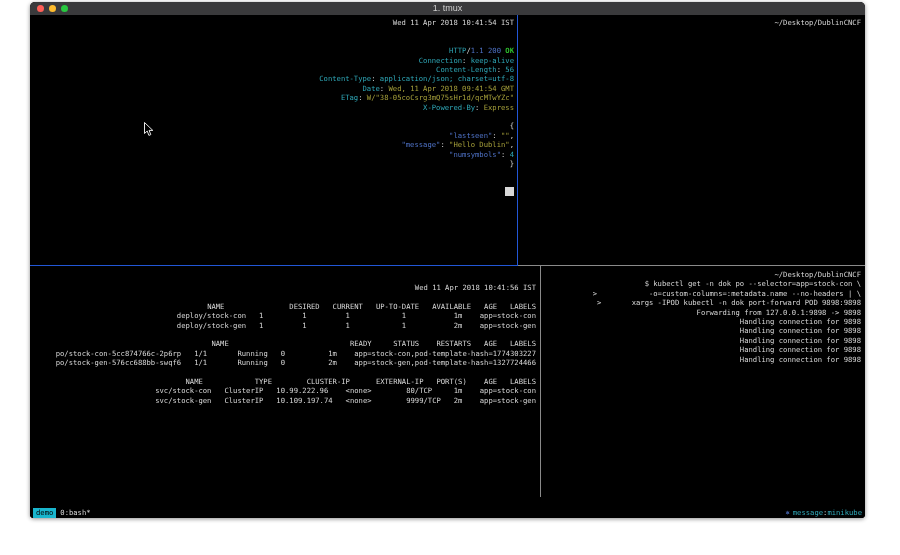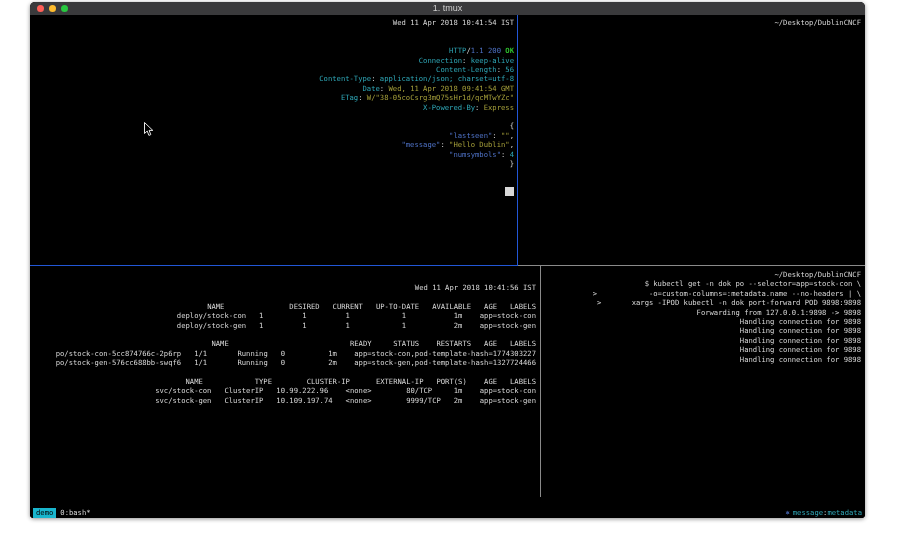--- a/index.html
+++ b/index.html
@@ -84,21 +84,21 @@
       <div class="seg-left"></div>
       <div class="seg-right"></div>
     </div>
 
     <div class="statusbar">
       <div class="status-left">
         <span class="session">demo</span>
         <span class="winname">0:bash*</span>
       </div>
       <div class="status-right">
-        <span class="kube-glyph">⎈</span><span class="kube-cluster">message</span><span class="kube-sep">:</span><span class="kube-ns">metadata</span>
+        <span class="kube-glyph">⎈</span><span class="kube-cluster">message</span><span class="kube-sep">:</span><span class="kube-ns">minikube</span>
       </div>
     </div>
   </div>
 </div>
 
 <svg class="mouse-cursor" width="11" height="15" viewBox="0 0 11 15">
   <path d="M1.5 0.5 L1.5 11.5 L4.2 9 L5.9 13.4 L7.8 12.6 L6.1 8.4 L9.8 8.4 Z" fill="#000000" stroke="#ffffff" stroke-width="0.9"></path>
 </svg>
 
 </body></html>

